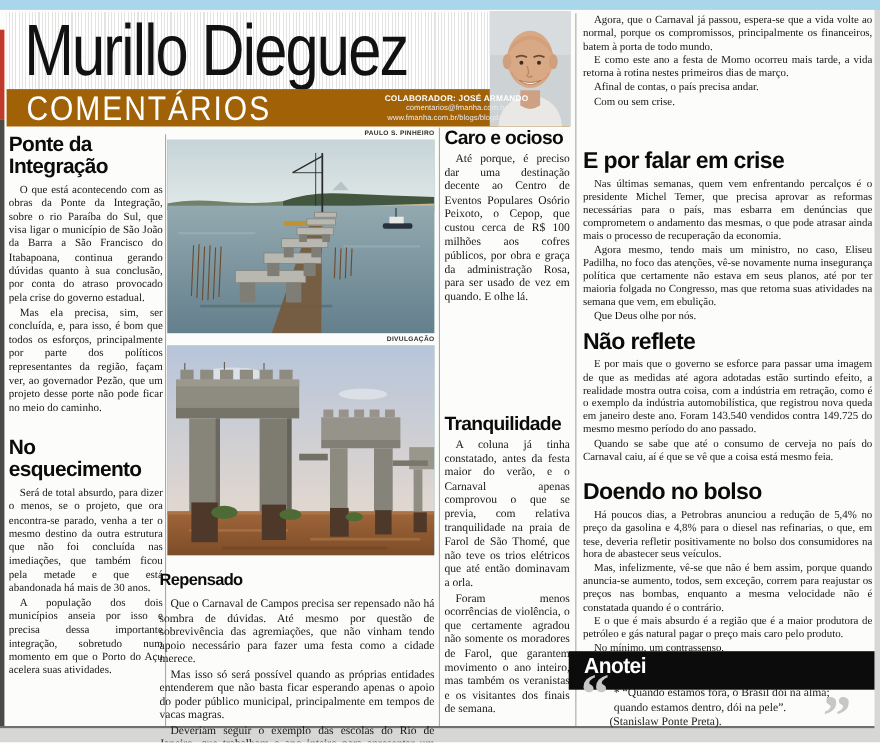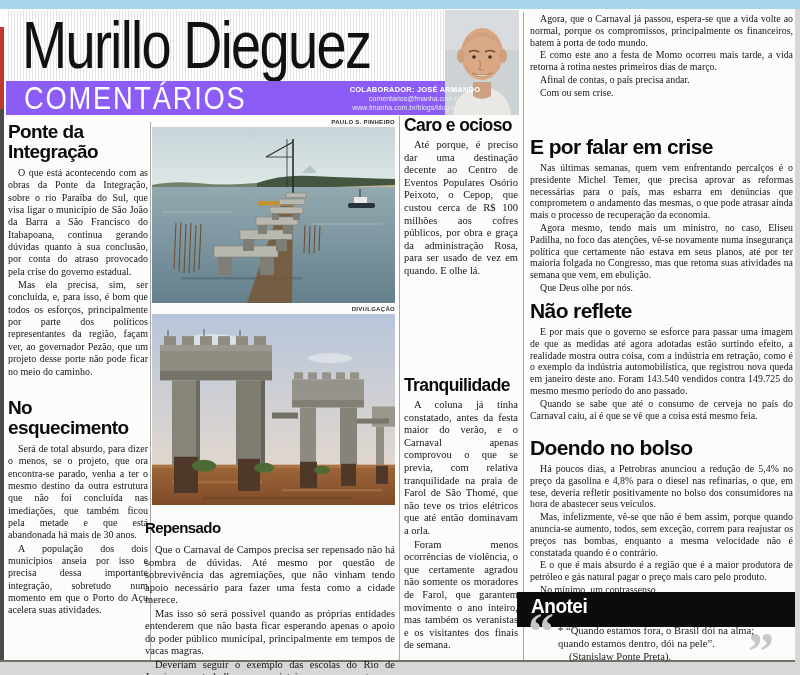--- a/index.html
+++ b/index.html
@@ -9,21 +9,21 @@
   .topbar{position:absolute;left:0;top:0;width:800px;height:9px;background:#a9d6ea;}
   .rail-red{position:absolute;left:0;top:27px;width:4px;height:82px;background:#c0392b;}
   .rail-dark{position:absolute;left:0;top:109px;width:4px;height:551px;background:#4a4a48;}
 
   
   .pinstripe{position:absolute;left:6px;top:11px;width:512px;height:70px;
      background:repeating-linear-gradient(90deg,#ffffff 0 2px,#e3e3e1 2px 3px);}
   .mast-title{position:absolute;left:22px;top:10px;font-family:"Liberation Sans",sans-serif;
      font-size:66px;line-height:70px;color:#111;white-space:nowrap;letter-spacing:-2px;
      transform:scaleX(0.82);transform-origin:left center;}
-  .section-bar{position:absolute;left:6px;top:81px;width:512px;height:34px;background:#8b5cf6;}
+  .section-bar{position:absolute;left:6px;top:81px;width:512px;height:34px;background:#a16207;}
   .section-label{position:absolute;left:18px;top:4px;color:#fff;font-family:"Liberation Sans",sans-serif;
      font-size:31px;line-height:28px;letter-spacing:2px;transform:scaleX(0.88);transform-origin:left center;white-space:nowrap;}
   .collab{position:absolute;left:330px;top:85px;width:170px;text-align:center;color:#fff;
      font-family:"Liberation Sans",sans-serif;z-index:5;}
   .collab .l1{font-size:7.5px;font-weight:bold;letter-spacing:.2px;line-height:9px;}
   .collab .l2{font-size:7px;line-height:9px;color:#e9e9e9;}
   .collab .l3{font-size:7px;line-height:9px;color:#e9e9e9;}
   .avatar{position:absolute;left:445px;top:10px;width:74px;height:105px;z-index:4;}
 
   
@@ -65,21 +65,21 @@
   
   .anotei-bar{position:absolute;left:517px;top:592px;width:278px;height:35px;background:#0c0c0c;}
   .anotei-label{position:absolute;left:14px;top:3px;color:#fff;font-family:"Liberation Sans",sans-serif;
      font-size:20px;font-weight:bold;letter-spacing:-0.5px;transform:scaleX(0.95);transform-origin:left center;}
   .quote-wrap{position:absolute;left:530px;top:620px;width:263px;}
   .qmark{position:absolute;font-family:"Liberation Serif",serif;font-weight:bold;color:#c7c7c5;
      font-size:52px;line-height:40px;}
   .q-open{left:528px;top:612px;}
   .q-close{left:748px;top:632px;}
   .quote-text{margin:4px 0 0 28px;width:228px;font-size:10.6px;line-height:13px;color:#1a1a1a;}
-  .quote-attr{margin:0 0 0 39px;font-size:10.6px;line-height:13px;color:#1a1a1a;}
+  .quote-attr{margin:0 0 0 24px;font-size:10.6px;line-height:13px;color:#1a1a1a;}
 </style>
 </head>
 <body>
 
 <div class="screen">
   <div class="paper"></div>
   <div class="topbar"></div>
   <div class="rail-red"></div>
   <div class="rail-dark"></div>
 

